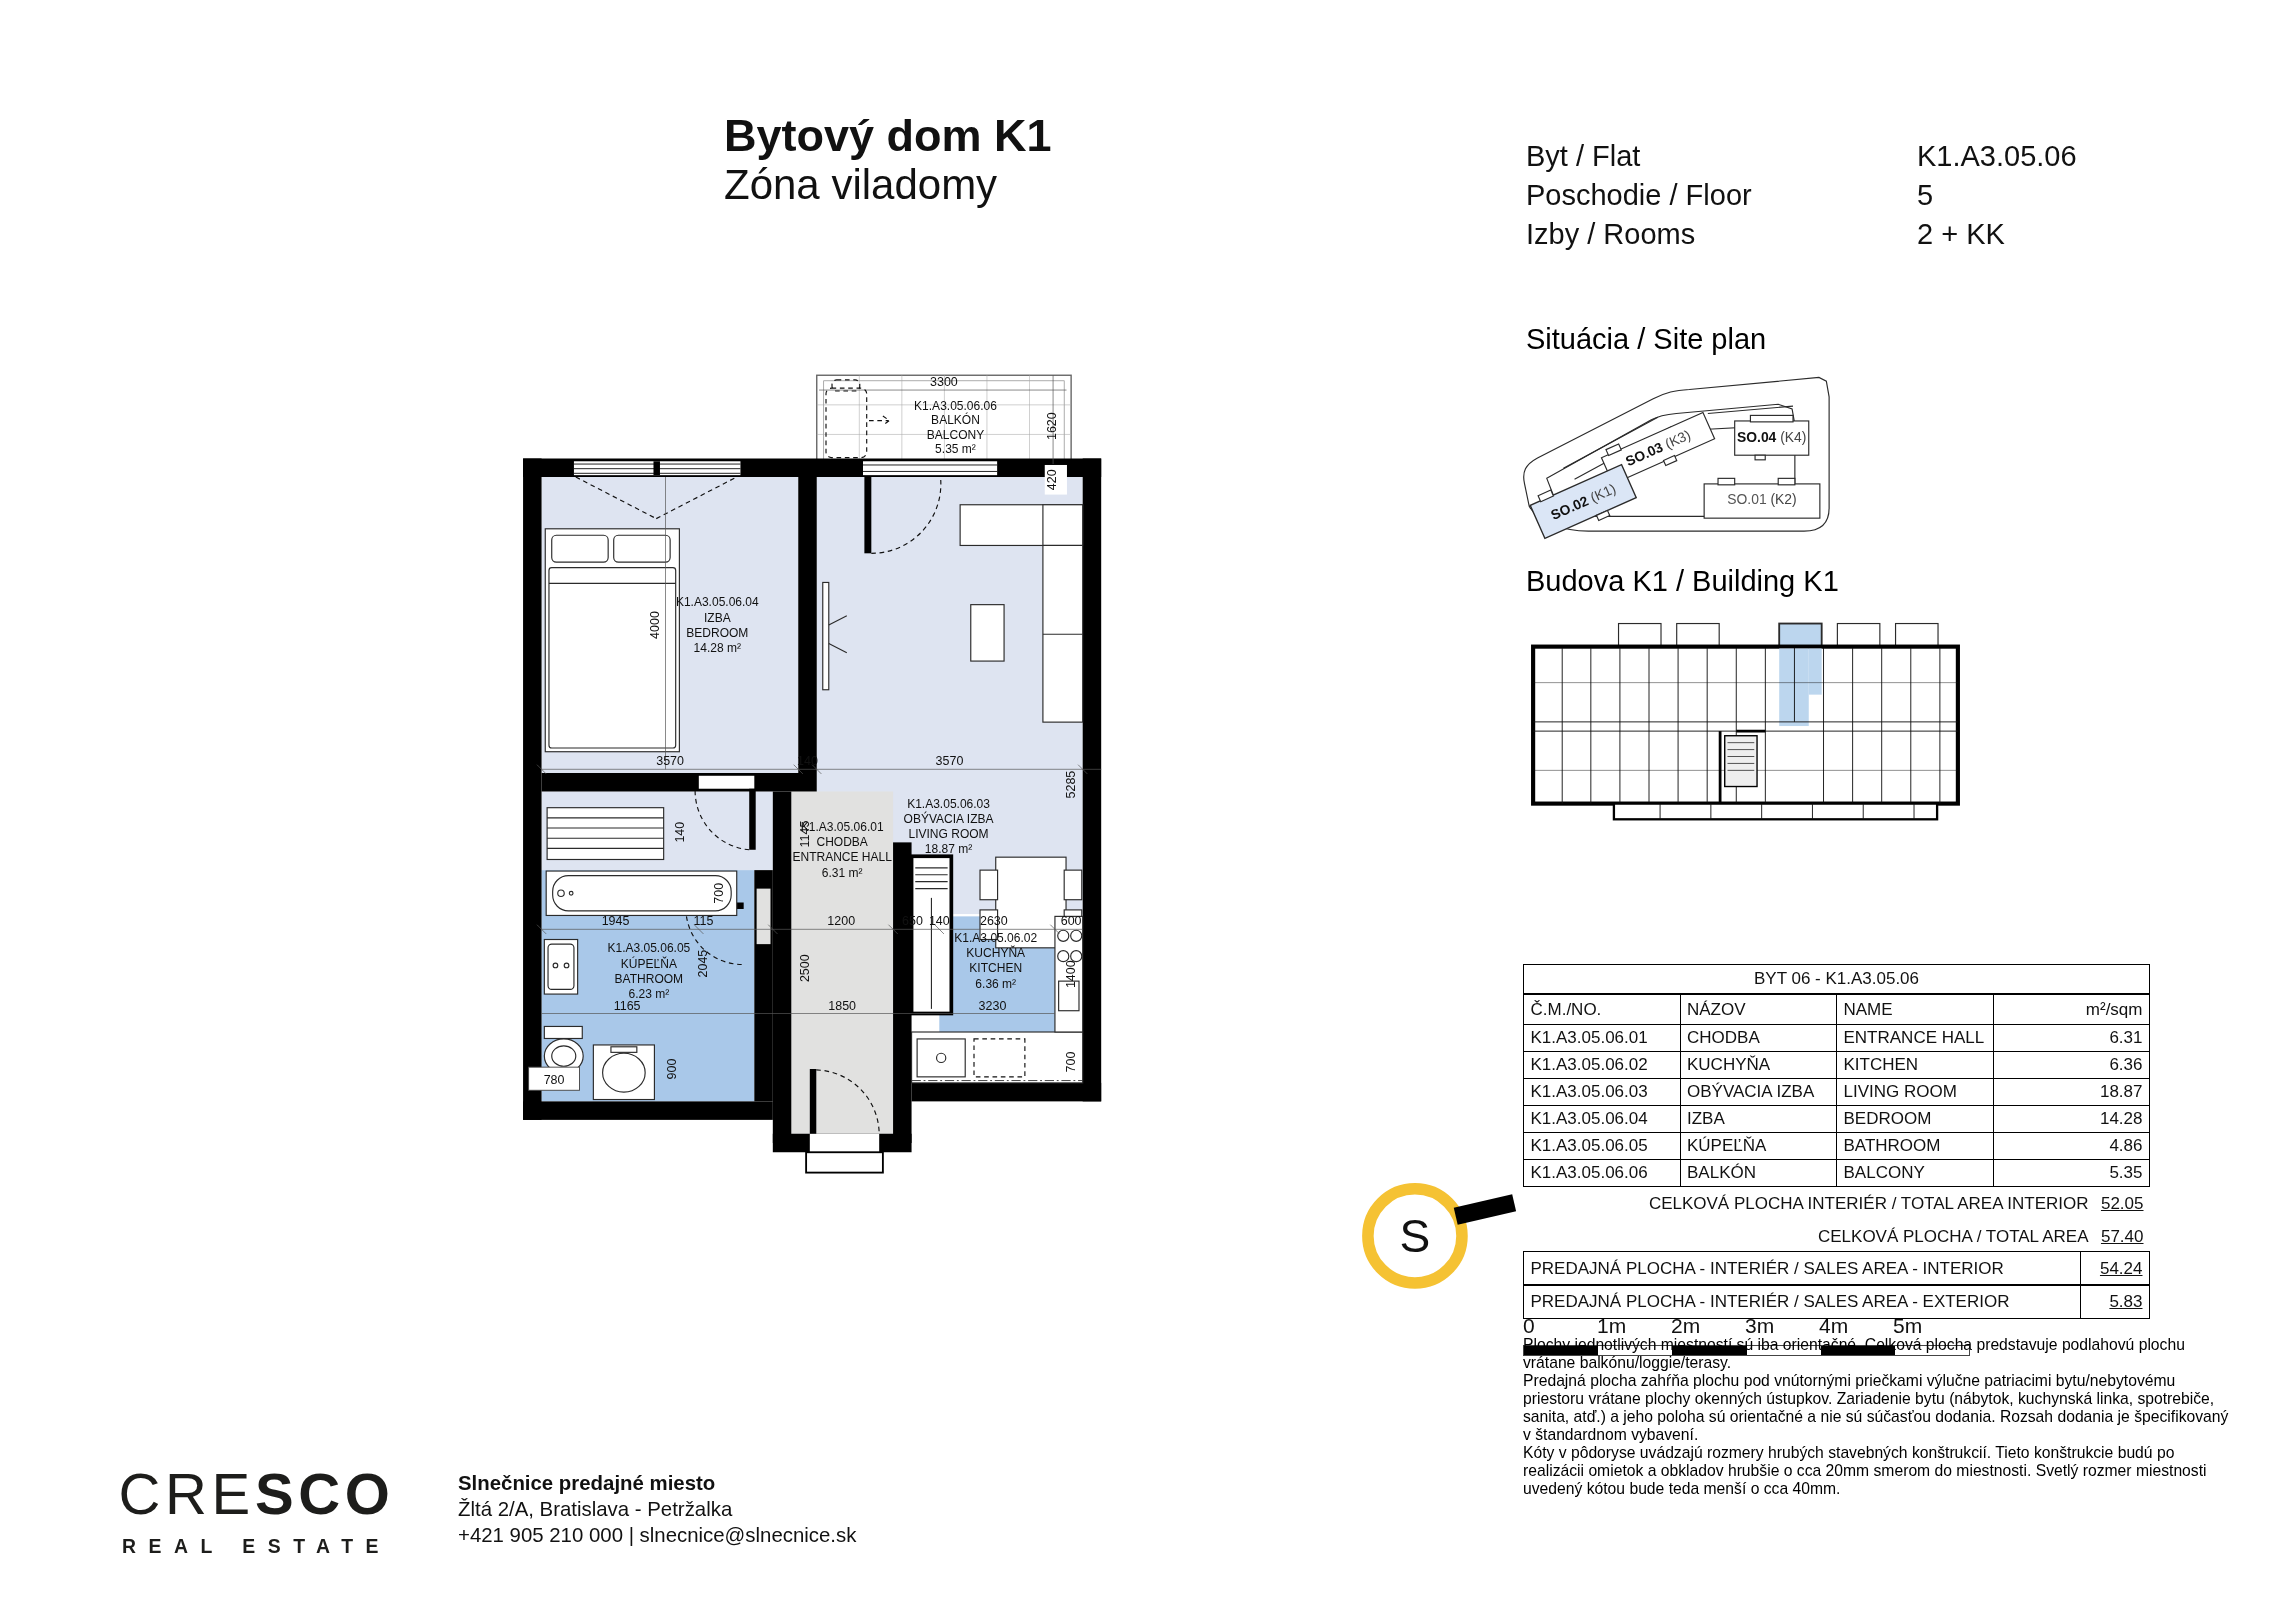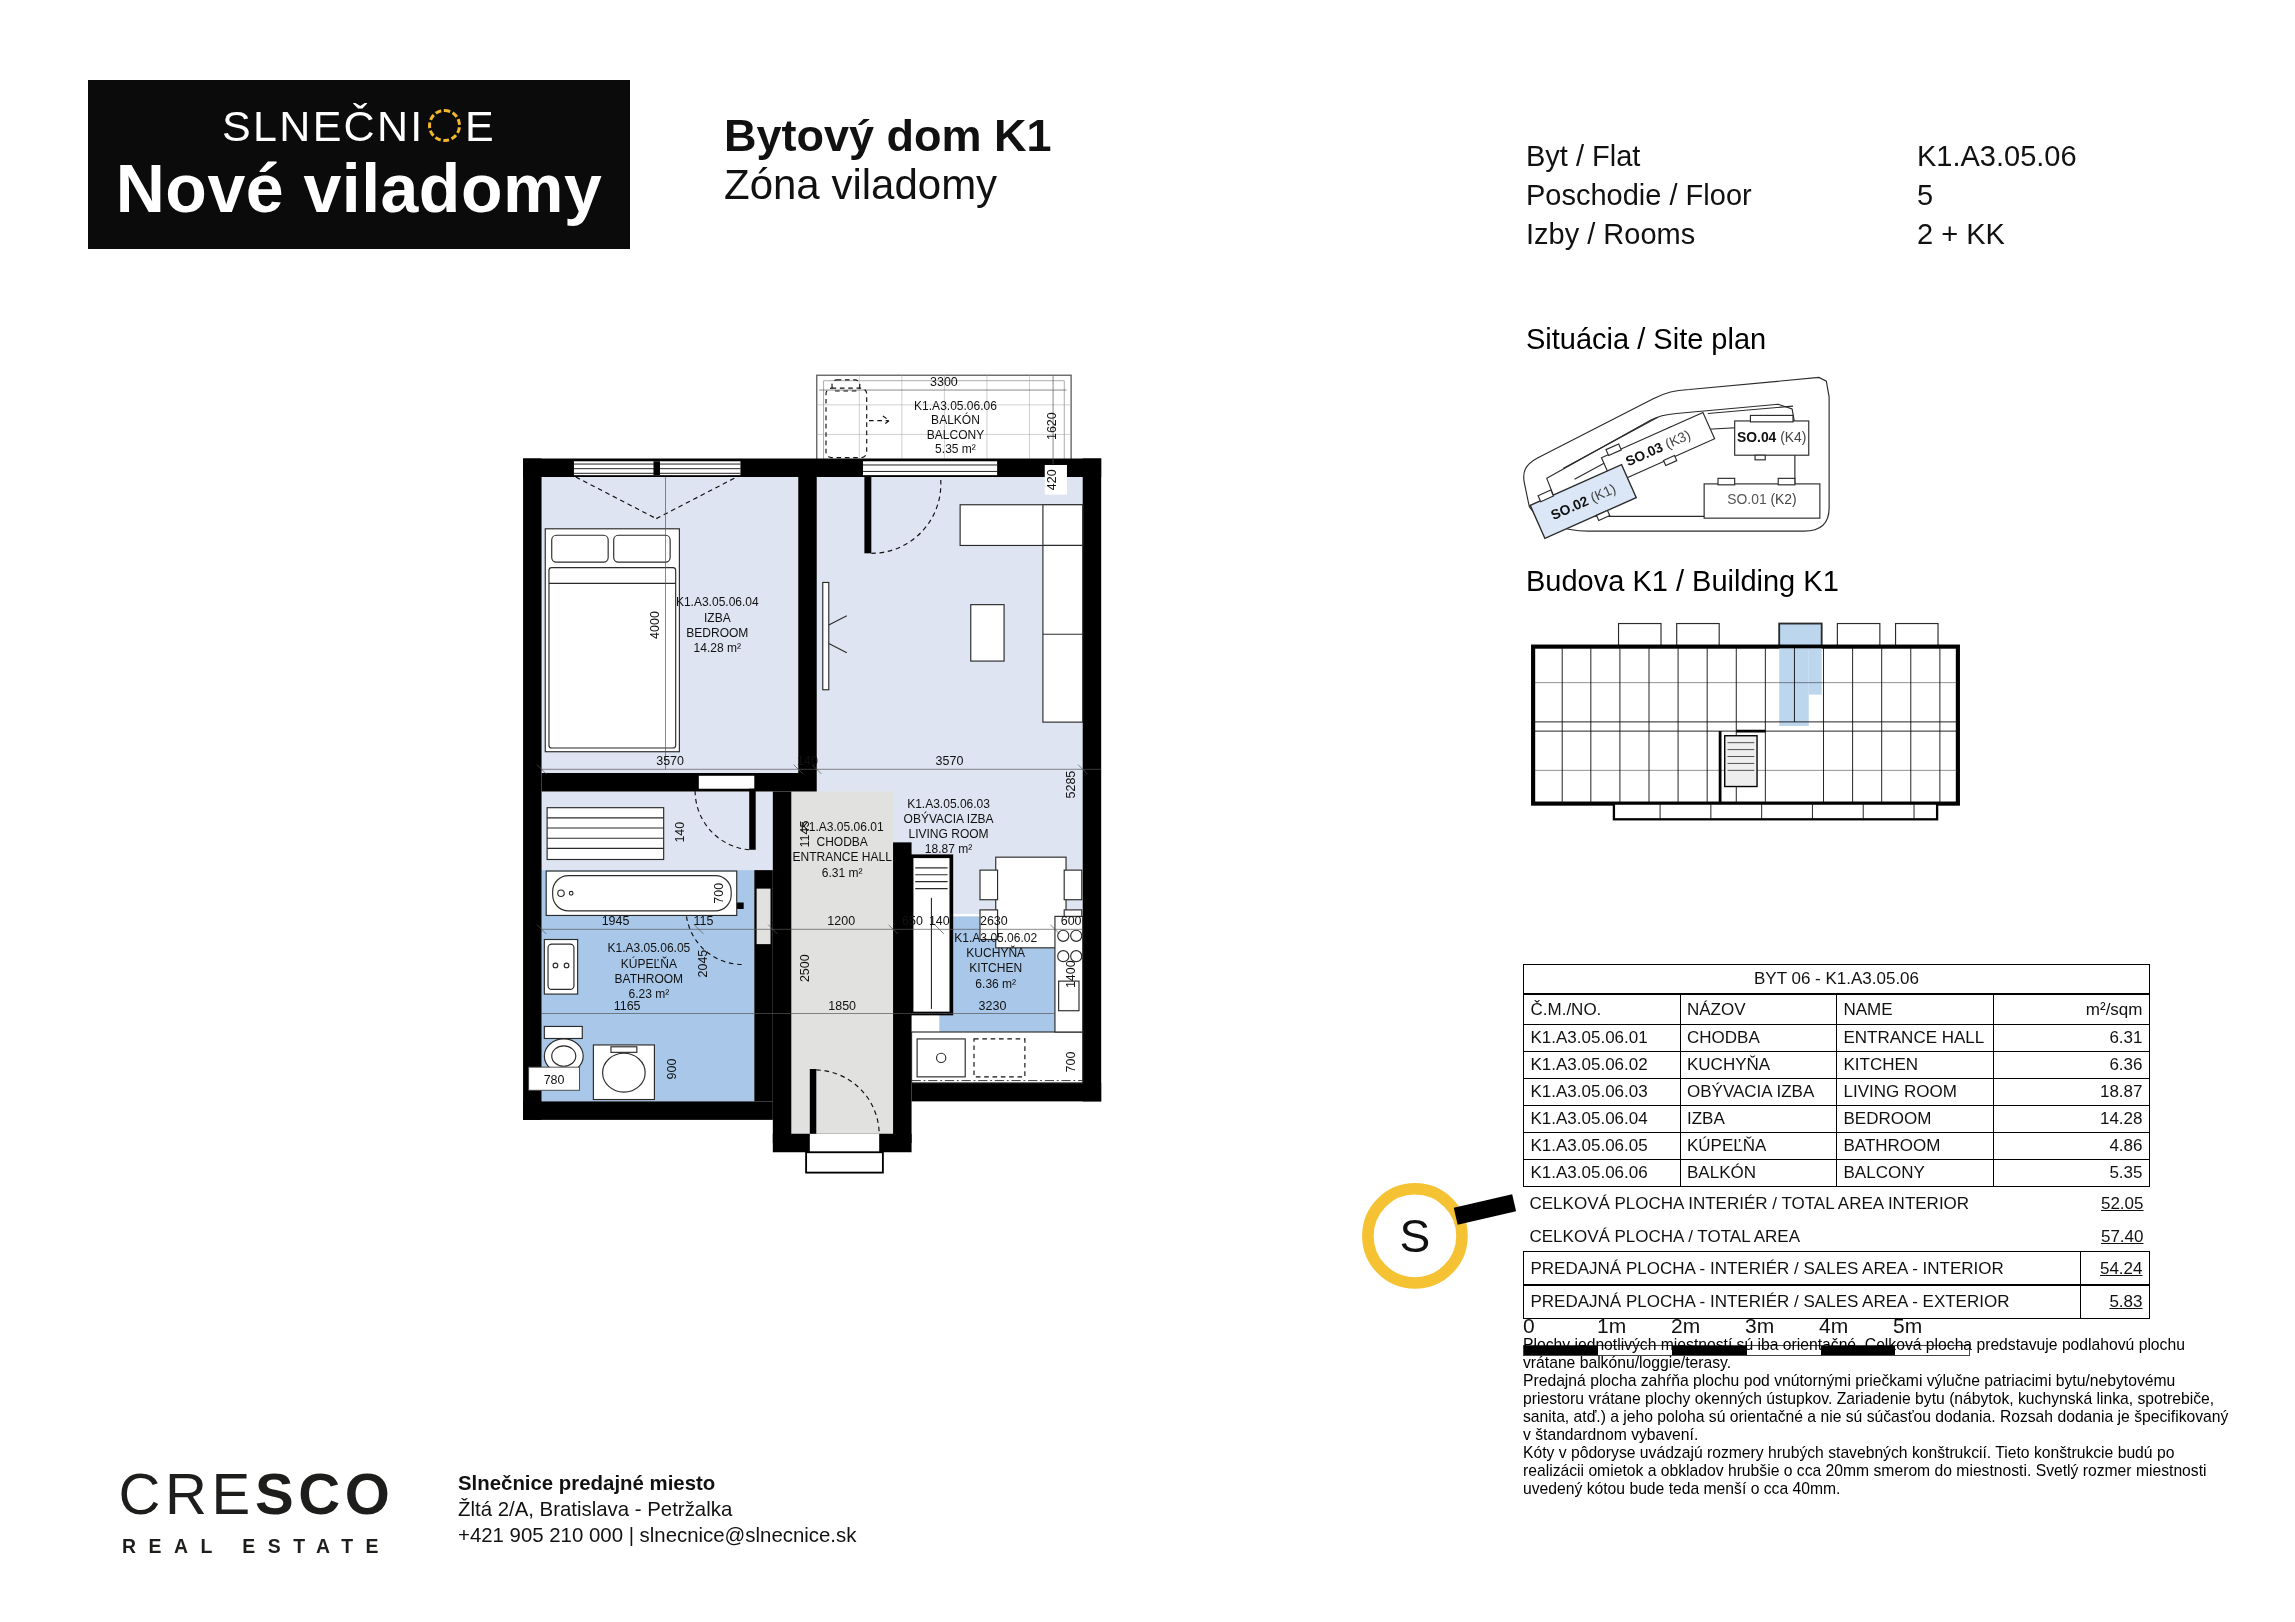--- a/index.html
+++ b/index.html
@@ -29,21 +29,21 @@
   table.area{border-collapse:collapse;width:100%;table-layout:fixed;font-size:17px;}
   table.area td{border:1.4px solid #000;padding:0 6.5px;height:26px;overflow:hidden;white-space:nowrap;}
   table.area .title td{text-align:center;height:28px;border-bottom:2.8px double #000;}
   table.area .head td{height:29px;}
   .c-no{width:24%;}
   .c-sk{width:31.5%;text-align:left;}
   .c-en{width:34%;text-align:left;}
   .c-m2{width:10.5%;text-align:right;}
   td.v{text-align:right;}
   .sumRow{display:flex;align-items:center;font-size:17px;height:33px;padding:0 6.5px;}
-  .sumRow .s-l{flex:1;}
+  .sumRow .s-l{flex:1;text-align:right;}
   .sumRow .s-v{width:55px;text-align:right;text-decoration:underline;}
   .sumRow.boxed{border:1.9px solid #000;margin-top:-1.9px;}
   .sumRow.boxed .s-l{border-right:1.4px solid #000;height:100%;display:flex;align-items:center;margin-right:6.5px;}
 
   
   #scalebar{left:1523px;top:1314px;width:555px;}
   #scalebar .lab{display:flex;font-size:21px;}
   #scalebar .lab span{width:74px;}
   #scalebar .bar{display:flex;margin-top:7.4px;border:1.4px solid #444;width:447px;height:11px;box-sizing:border-box;}
   #scalebar .seg{flex:1;}
@@ -68,28 +68,20 @@
   .thinNF{stroke:#2b2b2b;stroke-width:2.5;fill:none;}
   .dimline{stroke:#555;stroke-width:1.5;}
   .dash{stroke:#111;stroke-width:2.5;fill:none;stroke-dasharray:10 8;}
   .dashdot{stroke:#333;stroke-width:2;fill:none;stroke-dasharray:20 6 4 6;}
 </style>
 </head>
 <body>
 
 <div id="page">
 
-  <div id="logo" class="abs">
-    <div class="line1">
-      <span>SLNEČNI</span>
-        <span class="sun"></span>
-        <span>E</span>
-    </div>
-    <div class="line2">Nové viladomy</div>
-  </div>
 
   <div id="title" class="abs">
     <div class="t1">Bytový dom K1</div>
     <div class="t2">Zóna viladomy</div>
   </div>
 
   <div id="flatinfo" class="abs">
     <div class="row">
       <span class="lbl">Byt / Flat</span>
       <span class="val">K1.A3.05.06</span>

